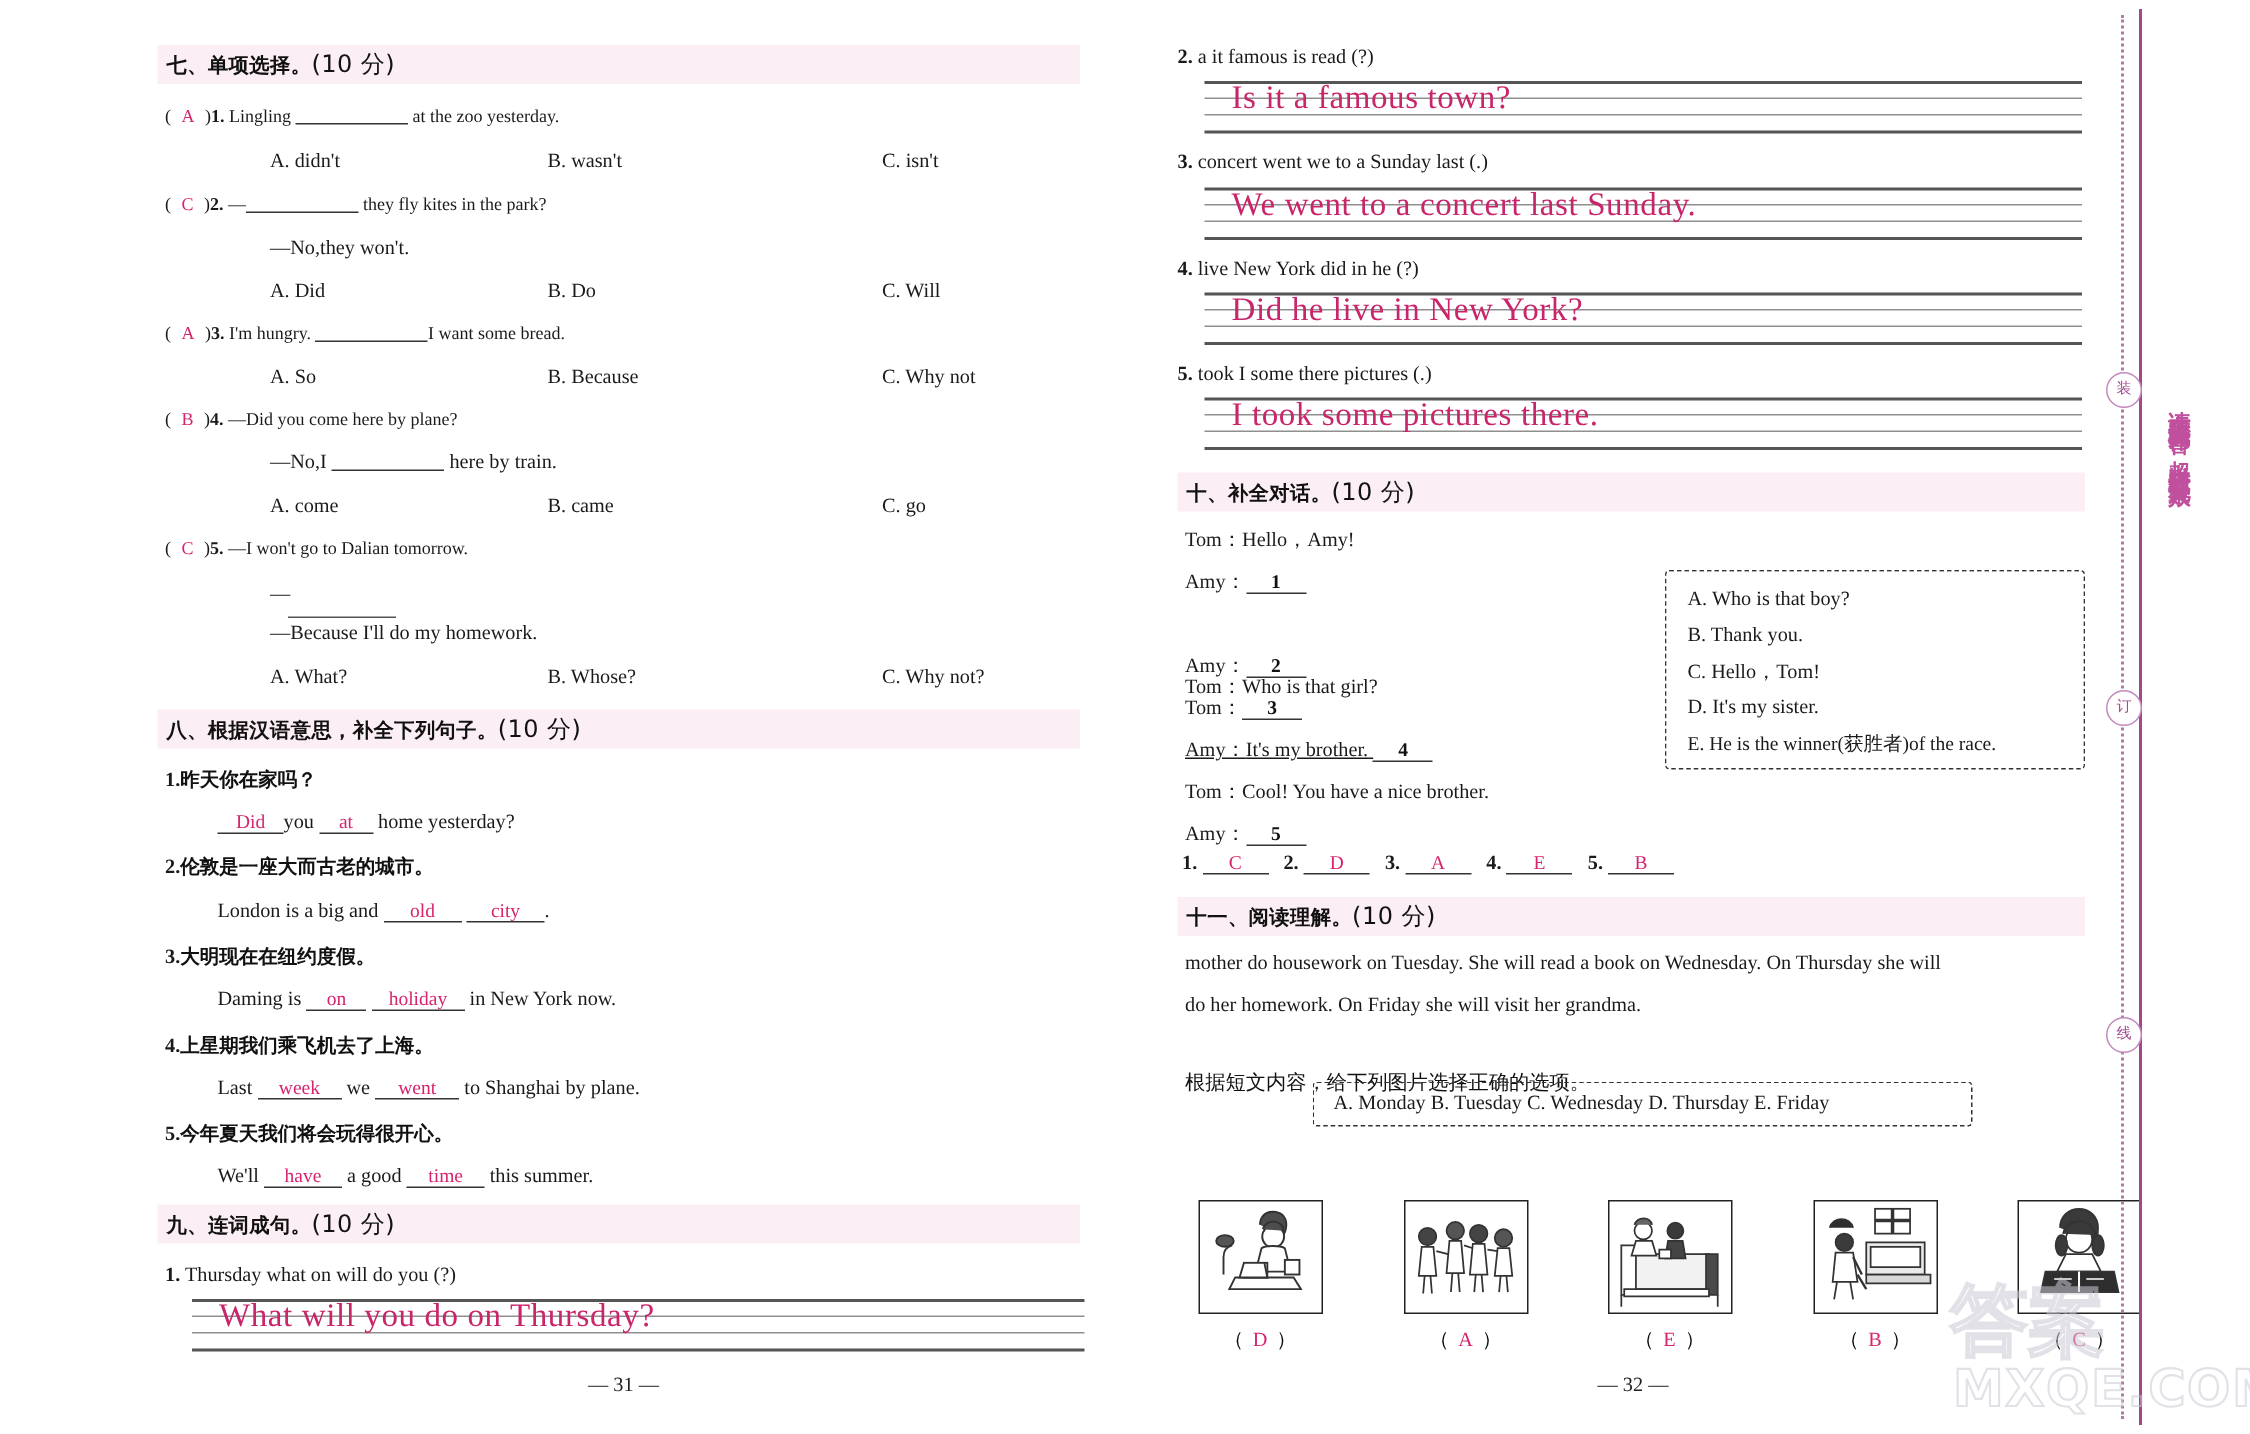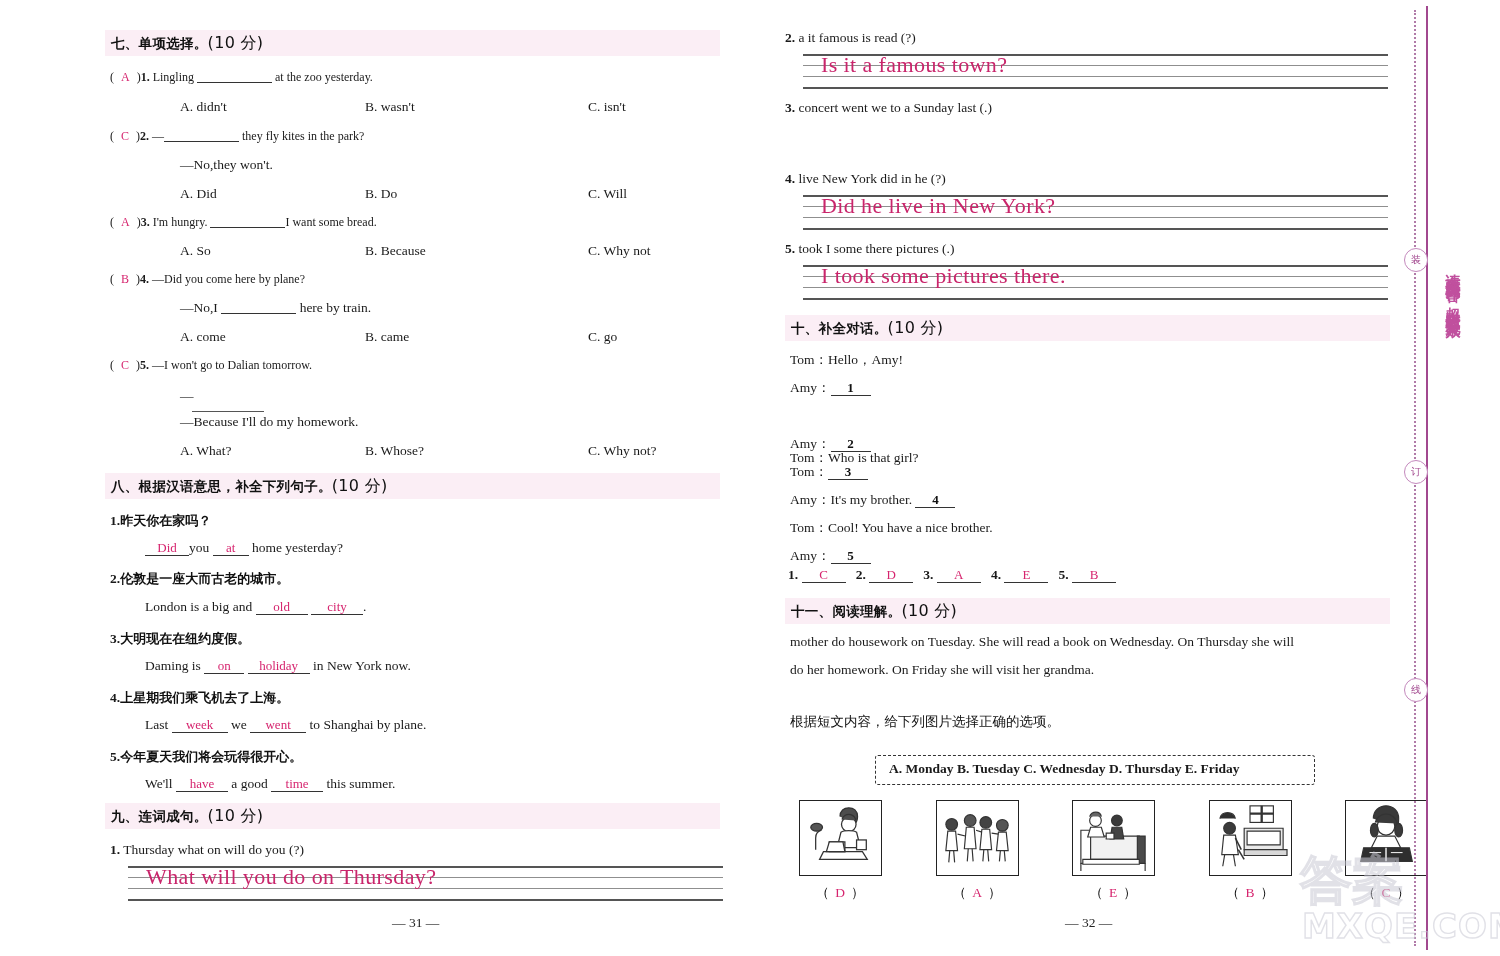--- a/index.html
+++ b/index.html
@@ -252,20 +252,27 @@
       <div class="g g2"></div>
       <div class="g g3"></div>
       <div class="g g4"></div>
     <div class="hand">Is it a famous town?</div>
   </div>
 
   <div class="abs ln" style="left:35px;top:101px;">
     <span class="qnum">3.</span>
     <span>concert   went   we   to   a   Sunday   last   (.)</span>
   </div>
+  <div class="guide" style="left:53px;top:125px;width:585px;height:35px;">
+    <div class="g g1"></div>
+      <div class="g g2"></div>
+      <div class="g g3"></div>
+      <div class="g g4"></div>
+    <div class="hand">We went to a concert last Sunday.</div>
+  </div>
 
   <div class="abs ln" style="left:35px;top:172px;">
     <span class="qnum">4.</span>
     <span>live   New York   did   in   he   (?)</span>
   </div>
   <div class="guide" style="left:53px;top:195px;width:585px;height:35px;">
     <div class="g g1"></div>
       <div class="g g2"></div>
       <div class="g g3"></div>
       <div class="g g4"></div>
@@ -296,31 +303,38 @@
   </div>
   <div class="abs ln" style="left:40px;top:419px;margin-top:32px;">
     <span>Tom：</span><span>Who is that girl?</span>
   </div>
   <div class="abs ln" style="left:40px;top:437px;">
     <span>Amy：</span><span class="fill" style="width:40px;color:#111;font-weight:bold;">2</span>
   </div>
   <div class="abs ln" style="left:40px;top:465px;">
     <span>Tom：</span><span class="fill" style="width:40px;color:#111;font-weight:bold;">3</span>
   </div>
-  <div class="abs ln" style="left:40px;top:493px;">
+  <div class="abs ln" style="left:40px;top:493px;text-decoration:underline;">
     <span>Amy：</span><span>It's my brother.</span>
     <span class="fill" style="width:40px;color:#111;font-weight:bold;">4</span>
   </div>
   <div class="abs ln" style="left:40px;top:521px;">
     <span>Tom：</span><span>Cool!  You have a nice brother.</span>
   </div>
   <div class="abs ln" style="left:40px;top:549px;">
     <span>Amy：</span><span class="fill" style="width:40px;color:#111;font-weight:bold;">5</span>
   </div>
 
+  <div class="dashbox" style="left:360px;top:380px;width:280px;height:133px;">
+    <div class="item" style="left:14px;top:10px;">A. Who is that boy?</div>
+    <div class="item" style="left:14px;top:34px;">B. Thank you.</div>
+    <div class="item" style="left:14px;top:58px;">C. Hello，Tom!</div>
+    <div class="item" style="left:14px;top:82px;">D. It's my sister.</div>
+    <div class="item" style="left:14px;top:106px;font-size:13px;">E. He is the winner(获胜者)of the race.</div>
+  </div>
 
   <div class="abs ln" style="left:38px;top:568px;">
     <span class="qnum">1.</span>
     <span class="fill" style="width:44px;">C</span>&nbsp;&nbsp;
     <span class="qnum">2.</span>
     <span class="fill" style="width:44px;">D</span>&nbsp;&nbsp;
     <span class="qnum">3.</span>
     <span class="fill" style="width:44px;">A</span>&nbsp;&nbsp;
     <span class="qnum">4.</span>
     <span class="fill" style="width:44px;">E</span>&nbsp;&nbsp;
@@ -332,21 +346,21 @@
     <span>十一、阅读理解。</span><span class="pts">(10 分)</span>
   </div>
 
   <div class="para" style="left:40px;top:628px;width:600px;">
     <div>mother do housework on Tuesday. She will read a book on Wednesday. On Thursday she will</div>
     <div>do her homework. On Friday she will visit her grandma.</div>
   </div>
 
   <div class="abs cn" style="left:40px;top:713px;font-size:13.5px;font-weight:normal;">根据短文内容，给下列图片选择正确的选项。</div>
 
-  <div class="dashbox" style="left:125px;top:755px;width:440px;height:30px;font-weight:bold;">
+  <div class="dashbox" style="left:125px;top:721px;width:440px;height:30px;">
     <div class="item" style="left:13px;top:5px;">A. Monday   B. Tuesday   C. Wednesday   D. Thursday   E. Friday</div>
   </div>
 
   <div class="pic" style="left:49px;top:800px;width:83px;height:76px;">
     <svg viewBox="0 0 83 76" xmlns="http://www.w3.org/2000/svg">
       <g fill="none" stroke="#333" stroke-width="1.3">
         <path d="M41 16c0-6 4-9 9-9s9 3 9 9c0 5-3 8-3 8" fill="#4d4d4d" stroke="#333"></path>
         <circle cx="50" cy="24" r="7.5" fill="#fff"></circle>
         <path d="M43 19c1-4 5-6 9-5 3 1 5 3 5 6" fill="#4d4d4d"></path>
         <path d="M42 32c3-2 13-2 16 0l4 16H38z" fill="#fff"></path>

